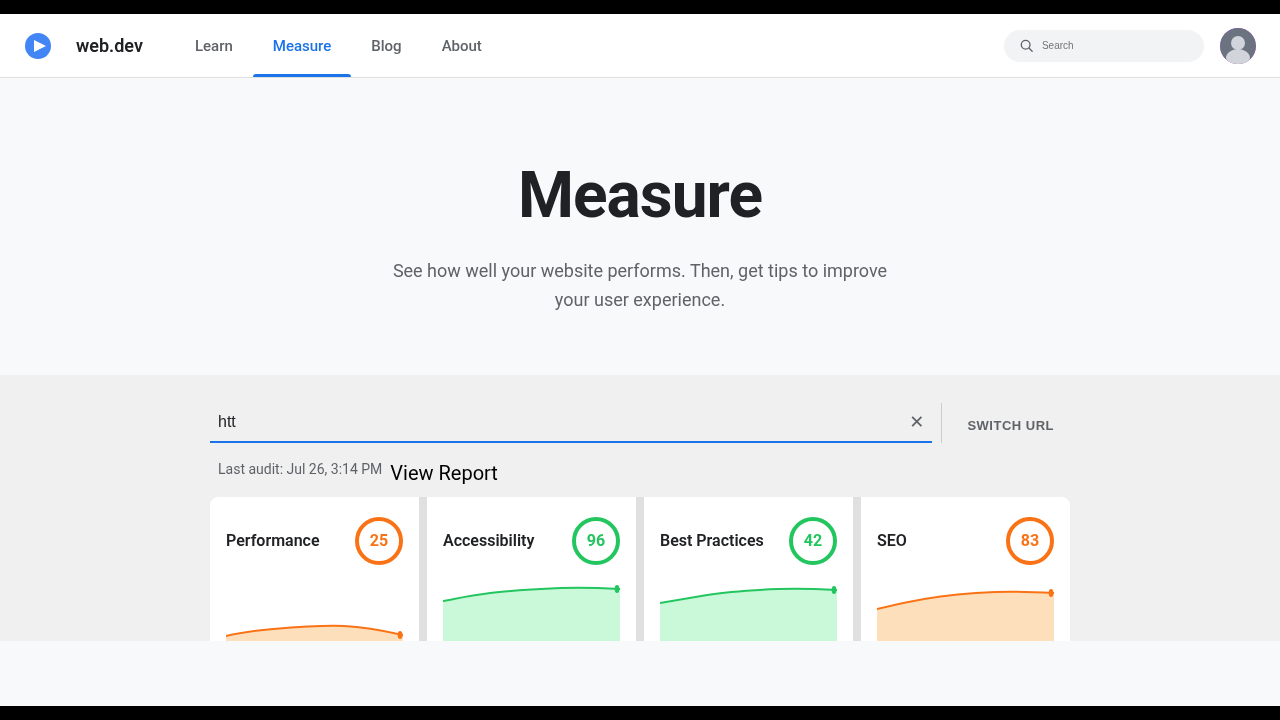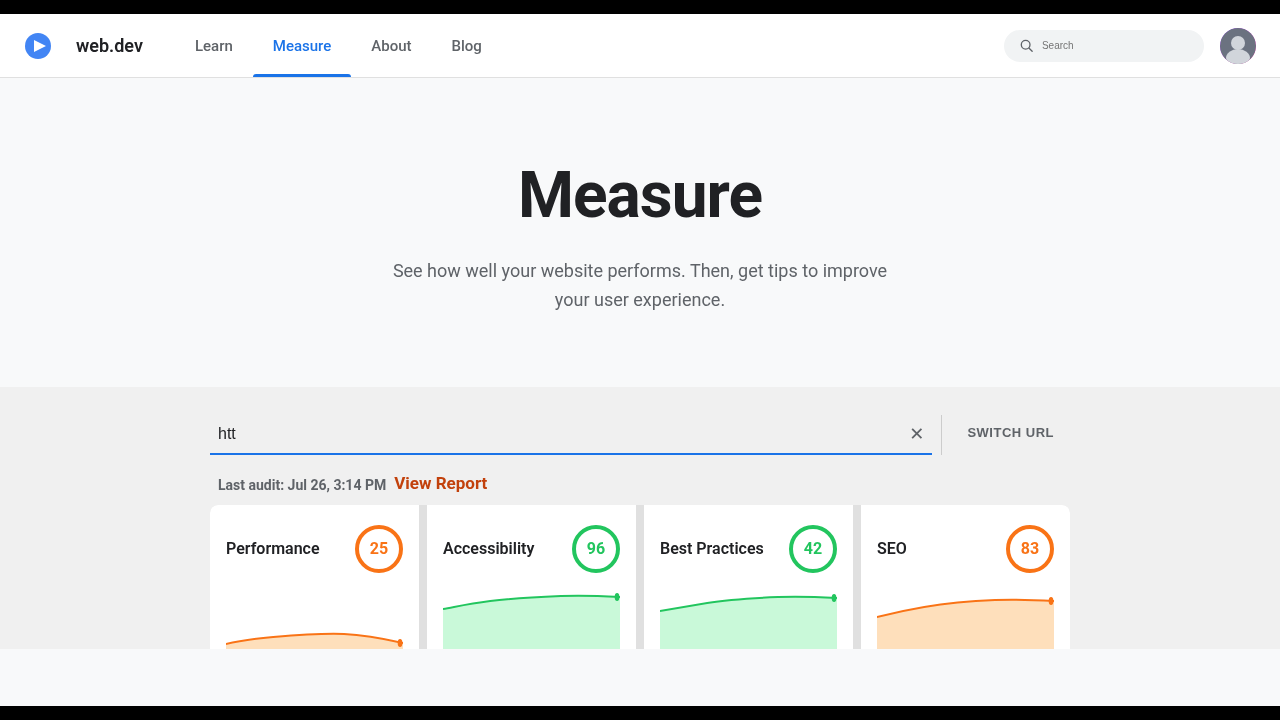--- a/index.html
+++ b/index.html
@@ -116,34 +116,34 @@
       font-size: 64px;
       font-weight: 700;
       color: #202124;
       margin-bottom: 24px;
       letter-spacing: -1px;
     }
     .hero-subtitle {
       font-size: 18px;
       color: #5f6368;
       max-width: 500px;
-      margin: 12px auto;
+      margin: 0 auto;
       line-height: 1.6;
     }
 
     
     .audit-section {
       background: #f0f0f0;
       padding: 20px 24px 0;
     }
     .audit-input-row {
       max-width: 860px;
       margin: 0 auto;
       display: flex;
-      align-items: flex-start;
+      align-items: flex-end;
       gap: 9px;
       padding: 8px 0;
     }
     .url-input-wrapper {
       flex: 1;
       position: relative;
       border-bottom: 2px solid #1a73e8;
       background: transparent;
     }
     .url-input {
@@ -195,28 +195,27 @@
       white-space: nowrap;
     }
 
     .last-audit-row {
       max-width: 860px;
       margin: 0 auto;
       padding: 10px 8px 12px;
       font-size: 14px;
       color: #5f6368;
       display: flex;
-      align-items: flex-end;
+      align-items: flex-start;
       gap: 8px;
-      font-weight: bold;
     }
     .view-report-link {
-      color: #c2410c;
+      color: #000000;
       text-decoration: none;
-      font-size: 17px;
+      font-size: 20px;
     }
 
     
     .score-cards {
       max-width: 860px;
       margin: 0 auto;
       display: grid;
       grid-template-columns: repeat(4, 1fr);
       gap: 8px;
       background: #e0e0e0;
@@ -270,22 +269,22 @@
     <svg class="logo-icon" viewBox="0 0 28 28" fill="none">
       <circle cx="14" cy="14" r="13" fill="#4285f4"></circle>
       <polygon points="10,8 22,14 10,20" fill="white"></polygon>
     </svg>
     <span class="logo-text">web.dev</span>
   </a>
 
   <nav class="nav">
     <a class="nav-item" href="#">Learn</a>
     <a class="nav-item active" href="#">Measure</a>
+    <a class="nav-item" href="#">Blog</a>
     <a class="nav-item" href="#">About</a>
-    <a class="nav-item" href="#">Blog</a>
   </nav>
 
   <div class="header-right">
     <div class="search-box">
       <svg width="16" height="16" viewBox="0 0 16 16" fill="none">
         <circle cx="6.5" cy="6.5" r="5" stroke="#5f6368" stroke-width="1.5"></circle>
         <line x1="10.5" y1="10.5" x2="14" y2="14" stroke="#5f6368" stroke-width="1.5" stroke-linecap="round"></line>
       </svg>
       <input type="text" placeholder="Search" style="">
     </div>

